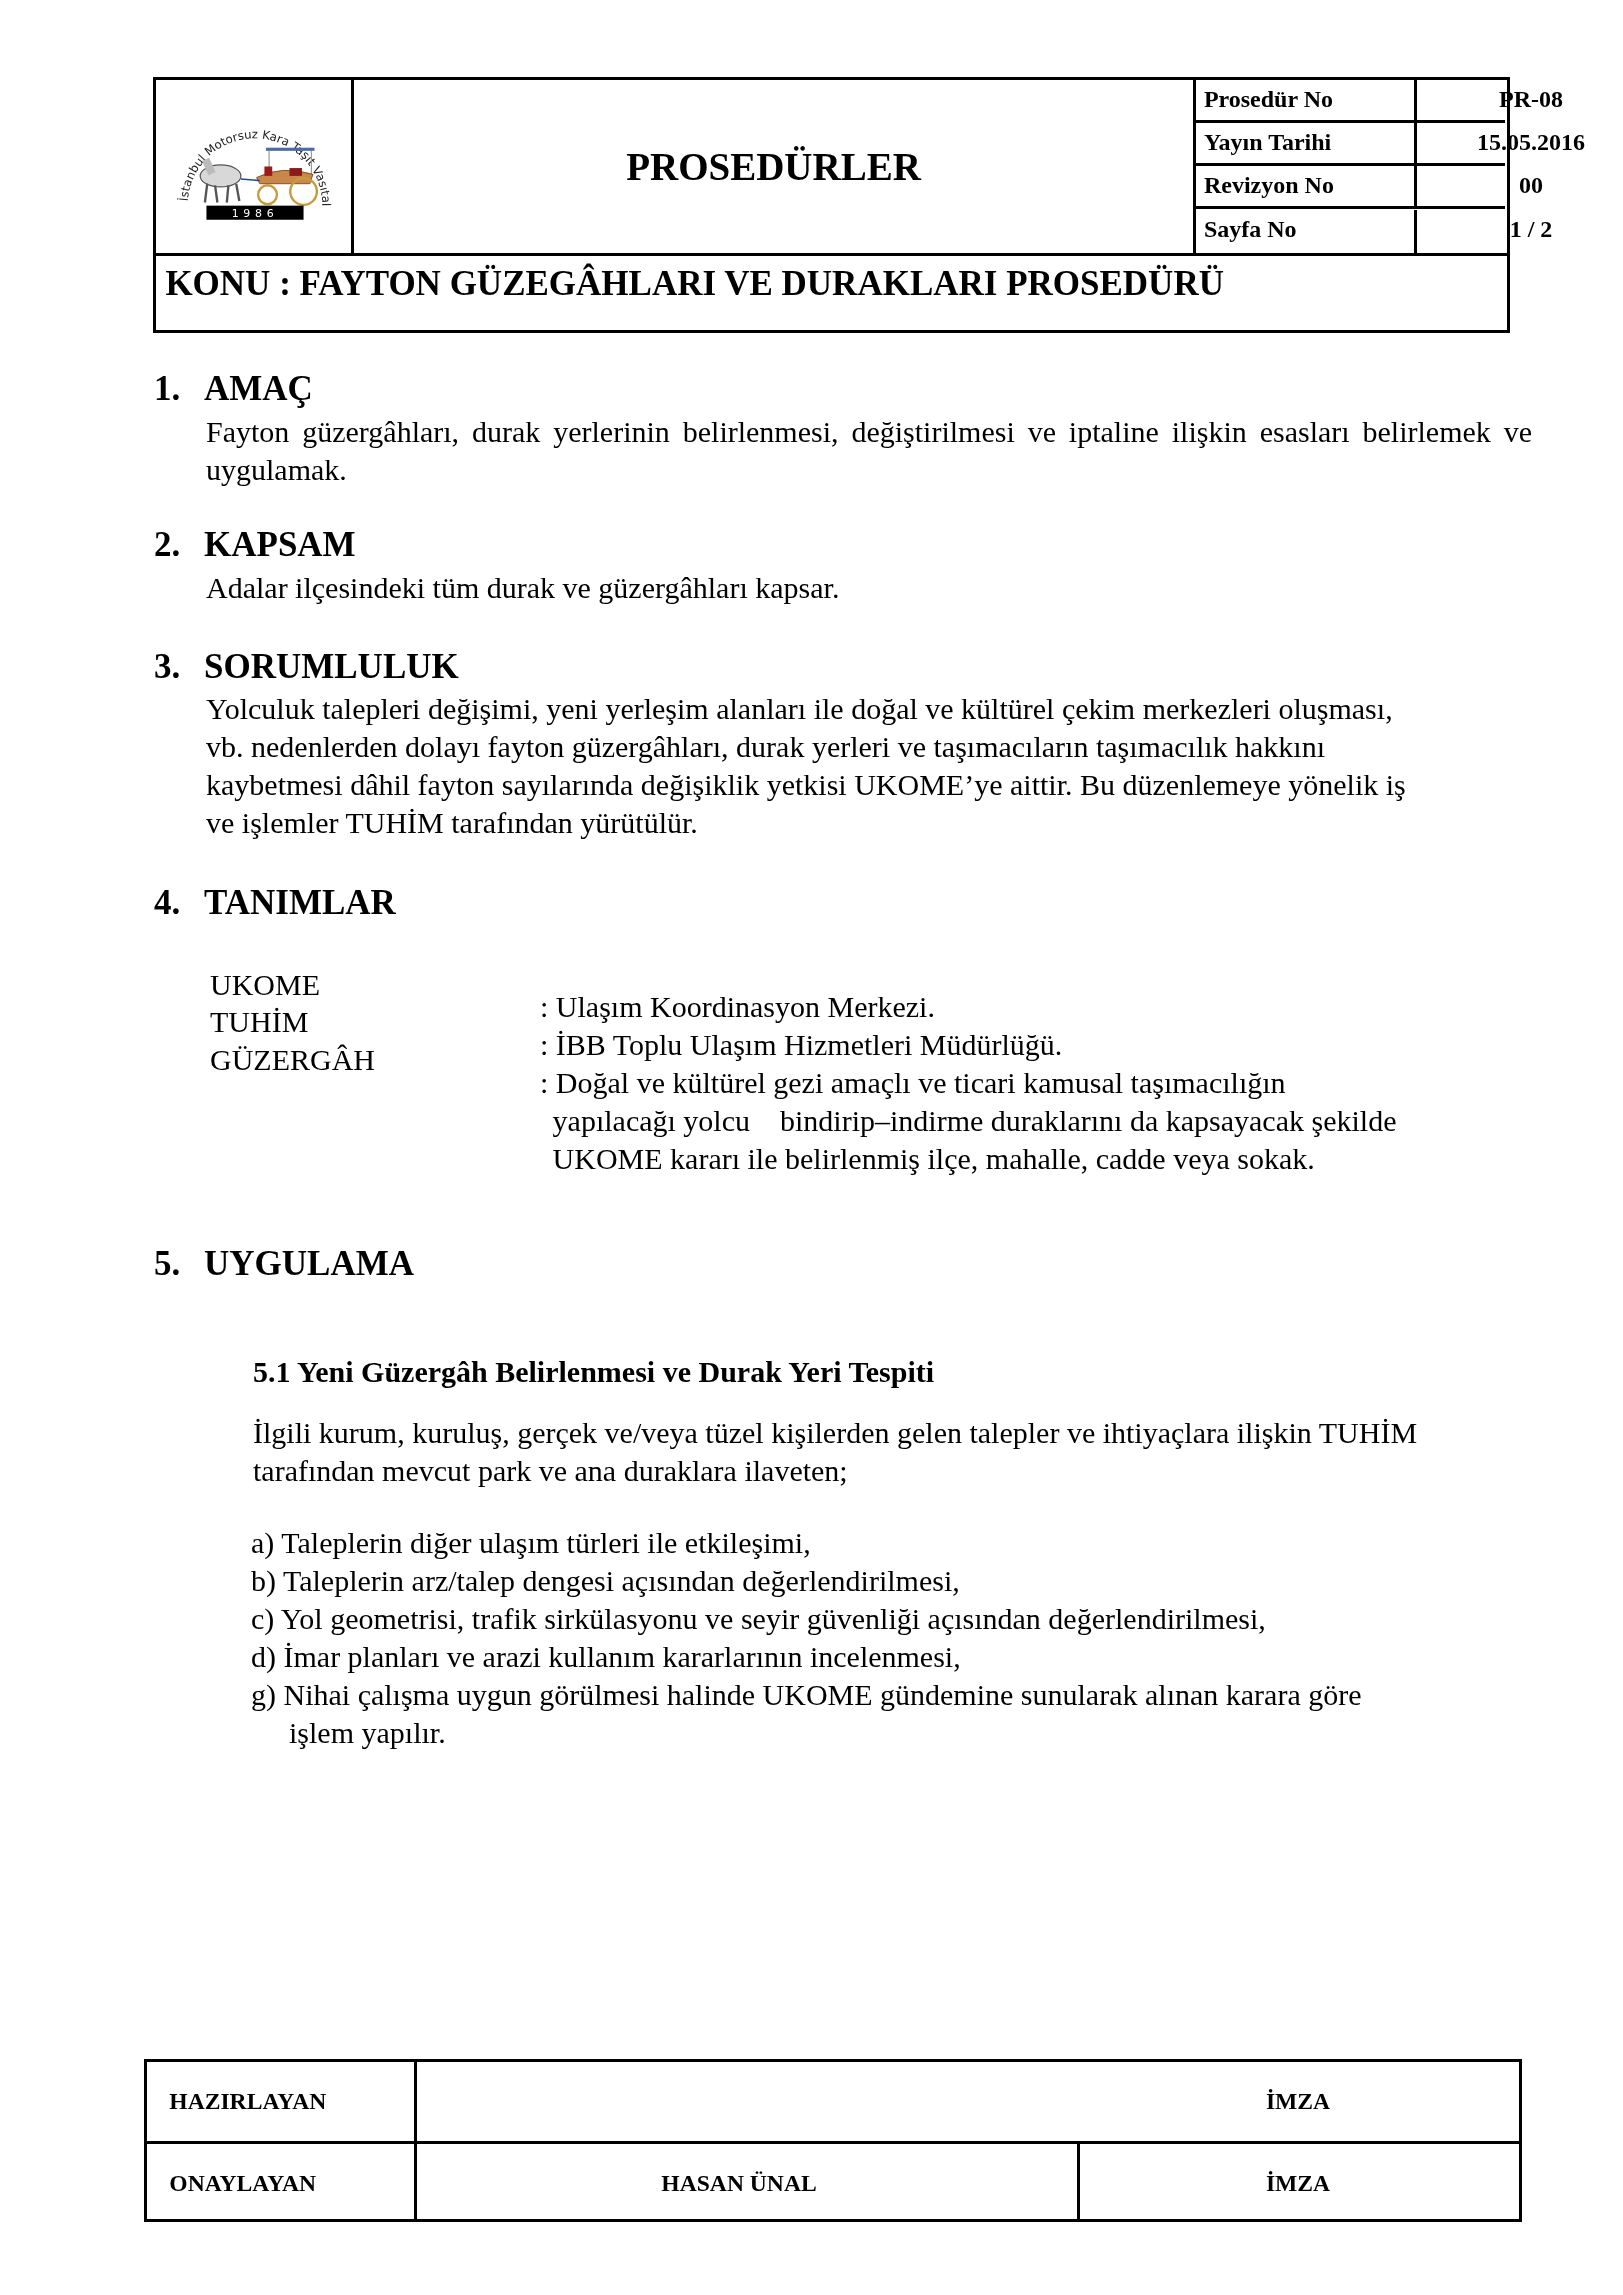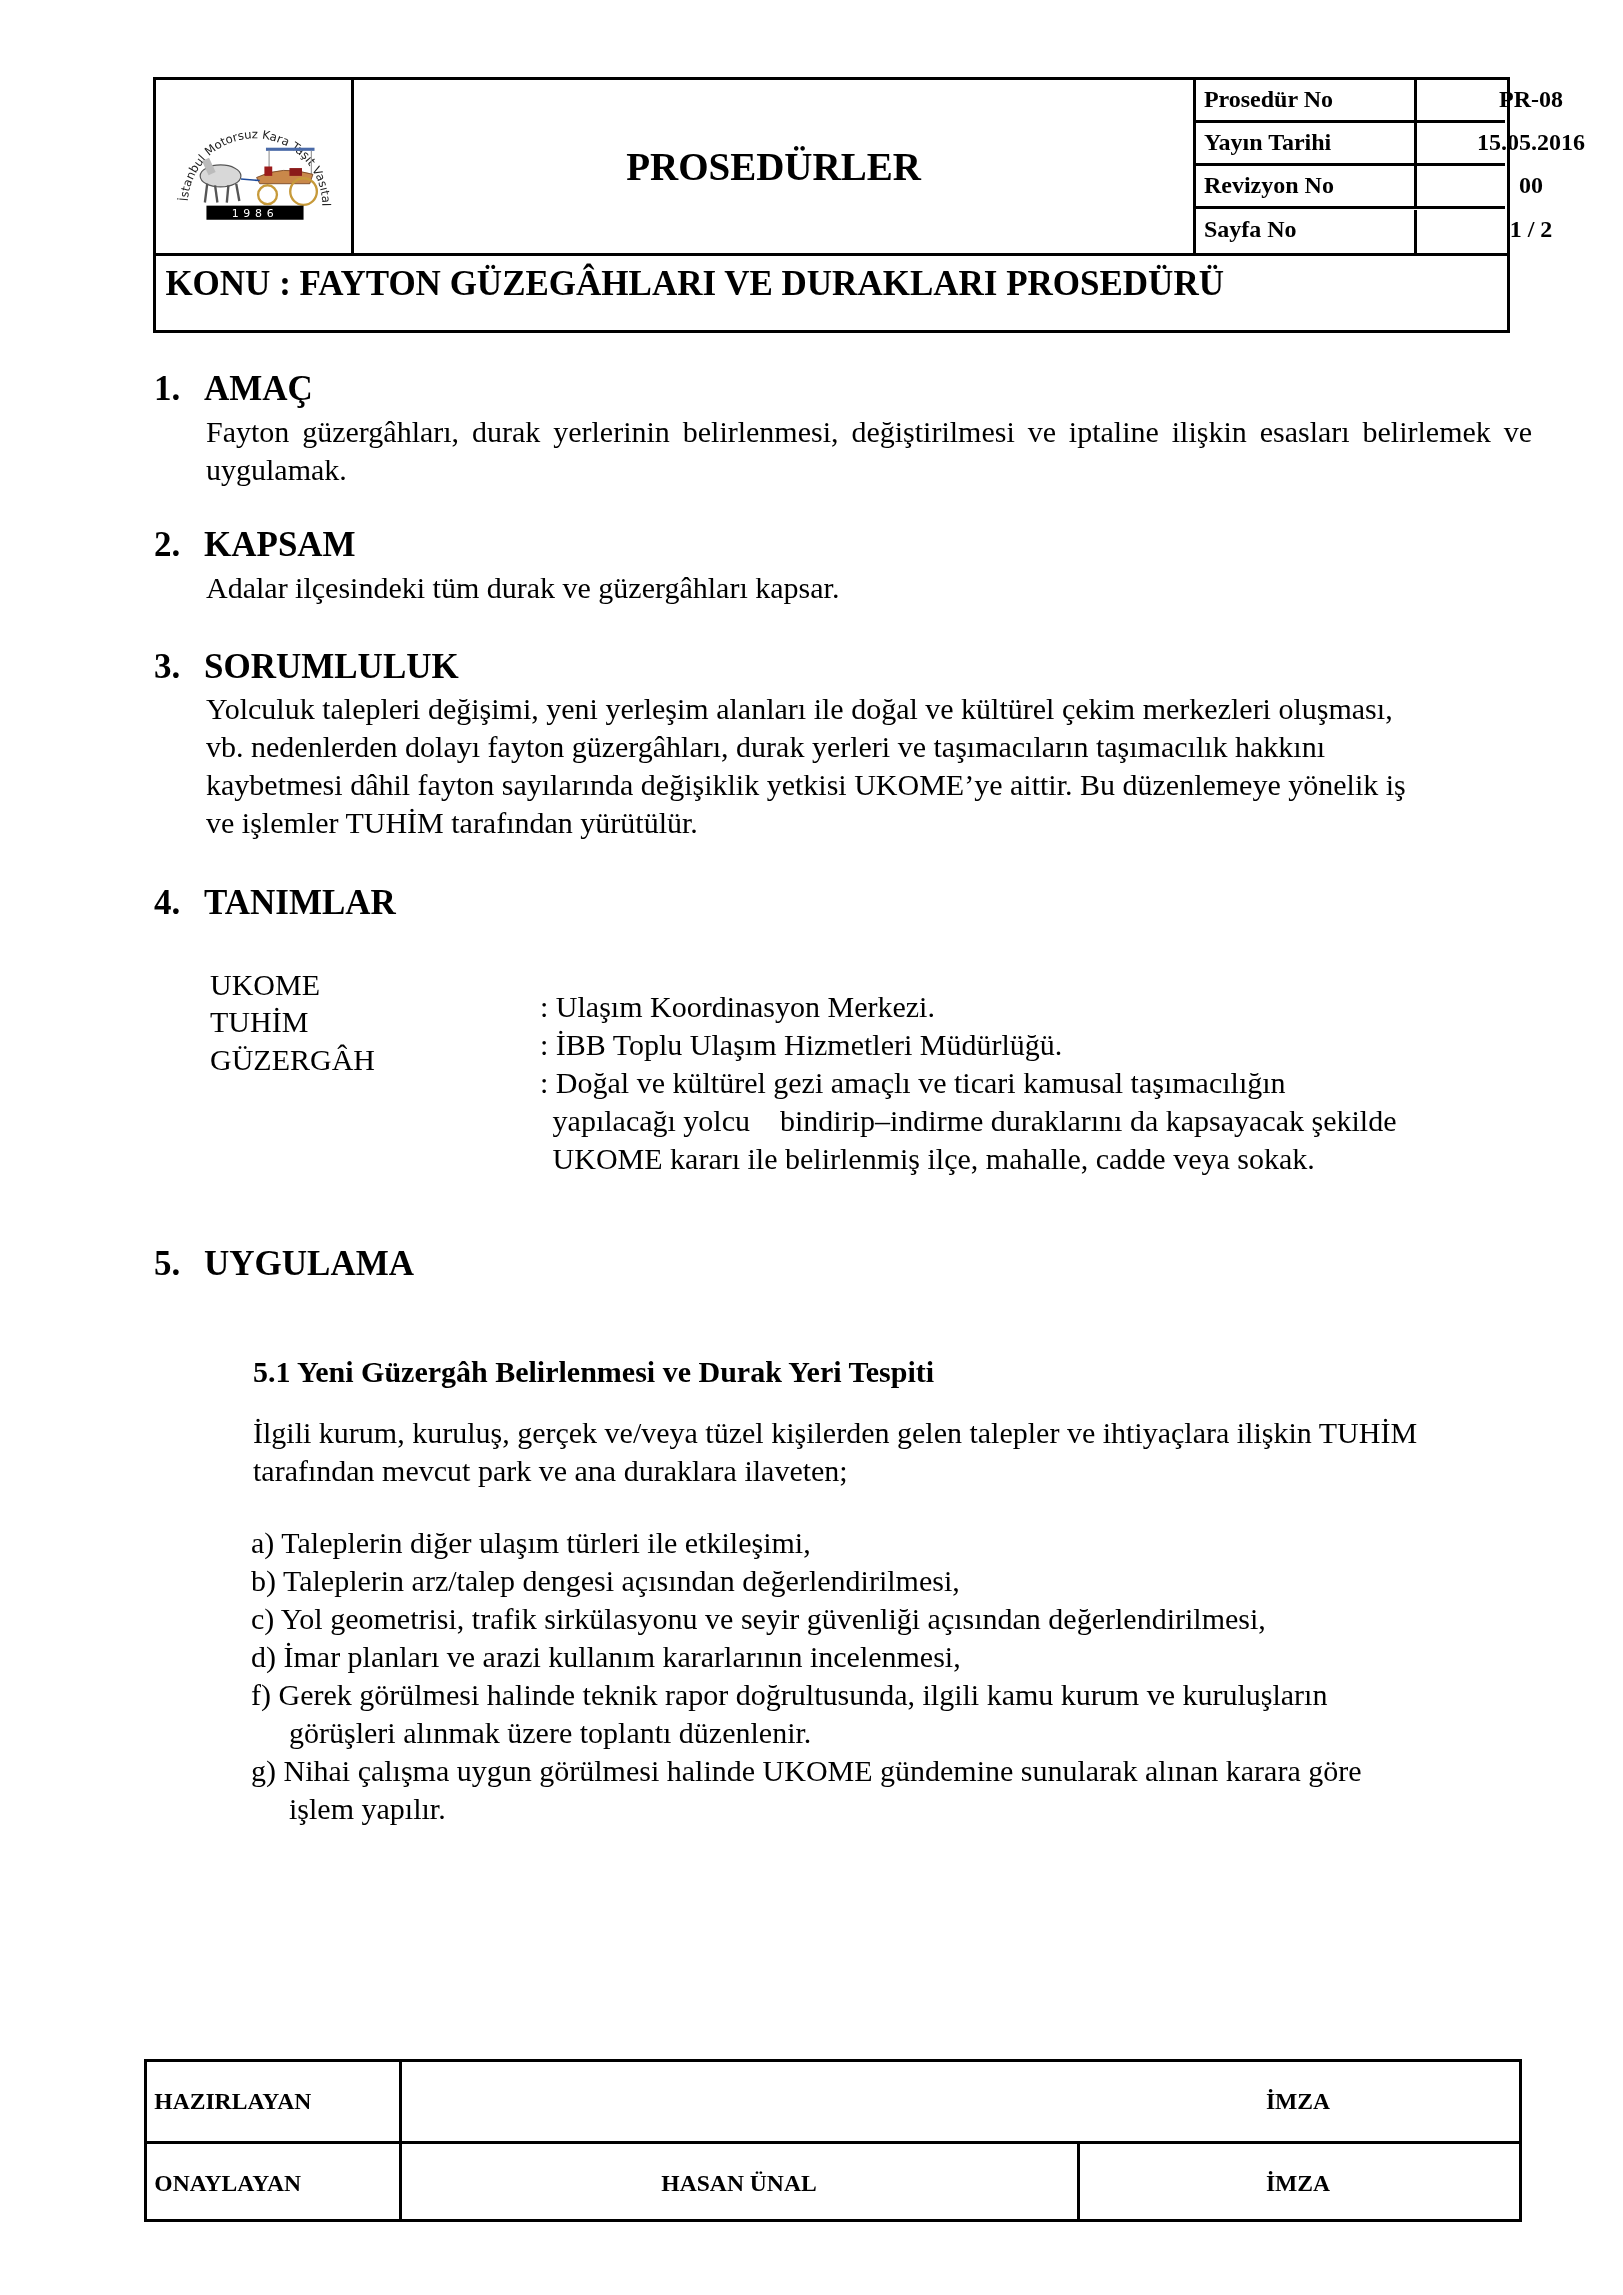--- a/index.html
+++ b/index.html
@@ -48,21 +48,21 @@
   .list .cont { padding-left: 38px; }
 
   
   .ftr { position: absolute; left: 144px; top: 2059px; width: 1378px; height: 163px;
          border: 3.9px solid #000; box-sizing: border-box; }
   .ftr-row { position: absolute; left: 0; width: 100%; height: 78px; }
   .ftr-row.r1 { top: 0; border-bottom: 3.9px solid #000; box-sizing: border-box; height: 82px; }
   .ftr-row.r2 { top: 82px; }
   .fc { position: absolute; top: 0; height: 100%; font-weight: bold; font-size: 23.6px;
         display: flex; align-items: center; box-sizing: border-box; }
-  .fc1 { left: 1px; width: 254px; padding-left: 6.3px; border-right: 3.9px solid #000; }
+  .fc1 { left: 16px; width: 254px; padding-left: 6.3px; border-right: 3.9px solid #000; }
   .fc2 { left: 254px; width: 679px; justify-content: center; border-right: 3.9px solid #000; }
   .fc3 { left: 932px; width: 438px; justify-content: center; }
 </style>
 </head>
 <body>
 
 <div class="hdr">
   <div class="logo-cell">
     <svg class="logo" viewBox="0 0 212 180">
       <defs>
@@ -156,24 +156,20 @@
 <div class="p2" style="top:1414px">
   <div>İlgili kurum, kuruluş, gerçek ve/veya tüzel kişilerden gelen talepler ve ihtiyaçlara ilişkin TUHİM</div>
   <div>tarafından mevcut park ve ana duraklara ilaveten;</div>
 </div>
 <div class="list" style="top:1524px">
   <div class="li">a) Taleplerin diğer ulaşım türleri ile etkileşimi,</div>
   <div class="li">b) Taleplerin arz/talep dengesi açısından değerlendirilmesi,</div>
   <div class="li">c) Yol geometrisi, trafik sirkülasyonu ve seyir güvenliği açısından değerlendirilmesi,</div>
   <div class="li">d) İmar planları ve arazi kullanım kararlarının incelenmesi,</div>
   <div class="li">
-    <div>f) Gerek görülmesi halinde teknik rapor doğrultusunda, ilgili kamu kurum ve kuruluşların</div>
-    <div class="cont">görüşleri alınmak üzere toplantı düzenlenir.</div>
-  </div>
-  <div class="li">
     <div>g) Nihai çalışma uygun görülmesi halinde UKOME gündemine sunularak alınan karara göre</div>
     <div class="cont">işlem yapılır.</div>
   </div>
 </div>
 
 <div class="ftr">
   <div class="ftr-row r1">
     <div class="fc fc1">HAZIRLAYAN</div>
     <div class="fc fc3">İMZA</div>
   </div>

